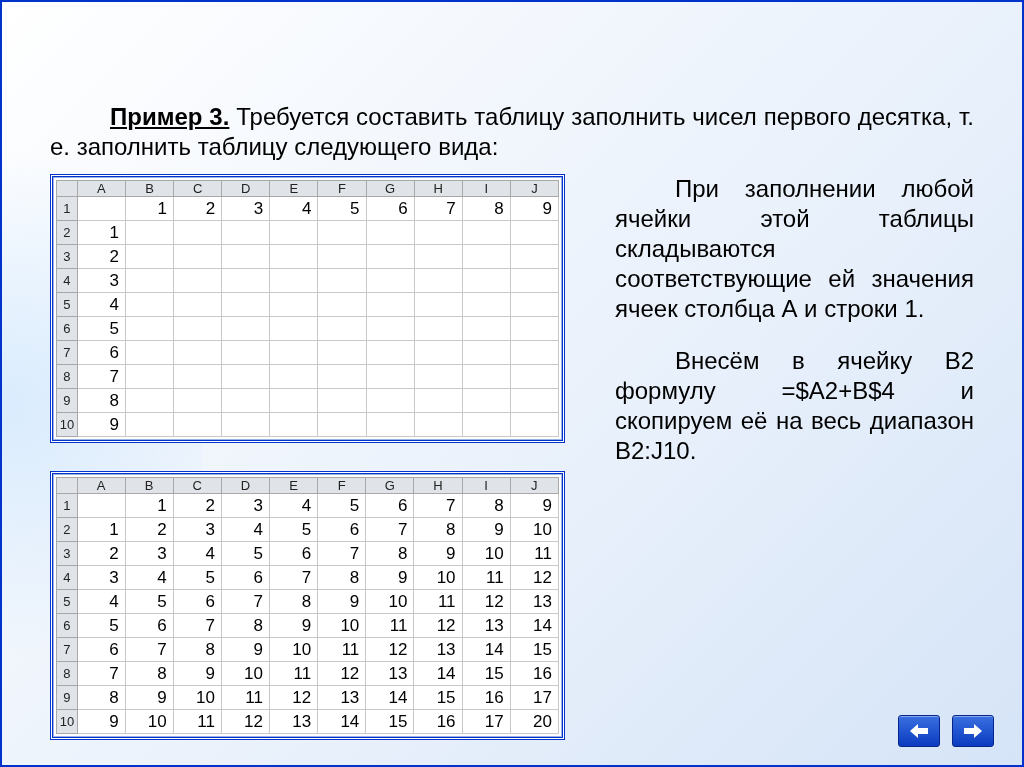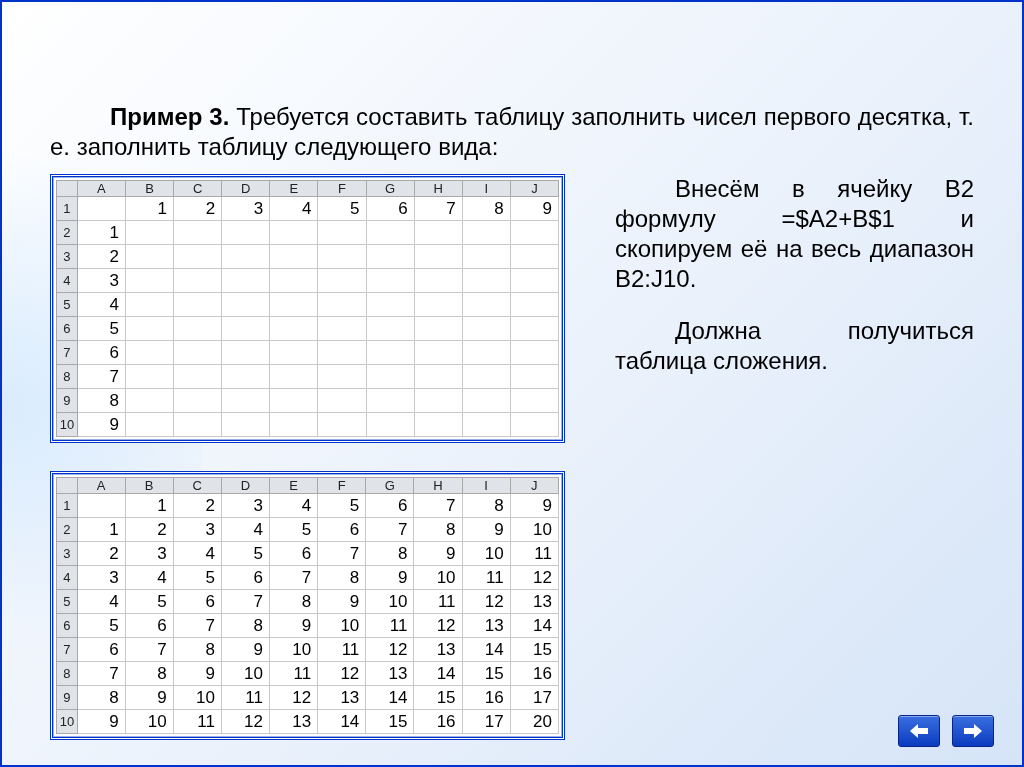--- a/index.html
+++ b/index.html
@@ -37,20 +37,21 @@
   .title-para {
     font-size: 24px;
     color: #000;
     margin: 0 0 12px 0;
     text-align: justify;
     line-height: 1.25;
     padding-top: 0;
   }
   .title-lead {
     font-weight: bold;
+    text-decoration: underline;
   }
   .indent { display:inline-block; width: 2.5em; }
   .cols {
     display: flex;
     gap: 50px;
   }
   .left-col {
     flex: 0 0 515px;
     display: flex;
     flex-direction: column;
@@ -428,22 +429,22 @@
                 <td class="vala">16</td>
                 <td class="vala">17</td>
                 <td class="vala">20</td>
               </tr>
             </tbody>
           </table>
       </div>
     </div>
 
     <div class="right-col">
-      <p><span class="indent2"></span><span>Внесём в ячейку B2 формулу =$A2+B$1 и скопируем её на весь диапазон B2:J10.</span></p>
-      <p><span class="indent2"></span><span>Должна получиться таблица сложения.</span></p>
+      <p><span class="indent2"></span><span>При заполнении любой ячейки этой таблицы складываются соответствующие ей значения ячеек столбца А и строки 1.</span></p>
+      <p><span class="indent2"></span><span>Внесём в ячейку B2 формулу =$A2+B$4 и скопируем её на весь диапазон B2:J10.</span></p>
     </div>
   </div>
 
   <div class="nav">
     <div class="nav-btn">
       <svg width="18" height="14" viewBox="0 0 18 14">
           <path d="M8 0 L0 7 L8 14 L8 10 L18 10 L18 4 L8 4 Z"></path>
         </svg>
     </div>
     <div class="nav-btn">

